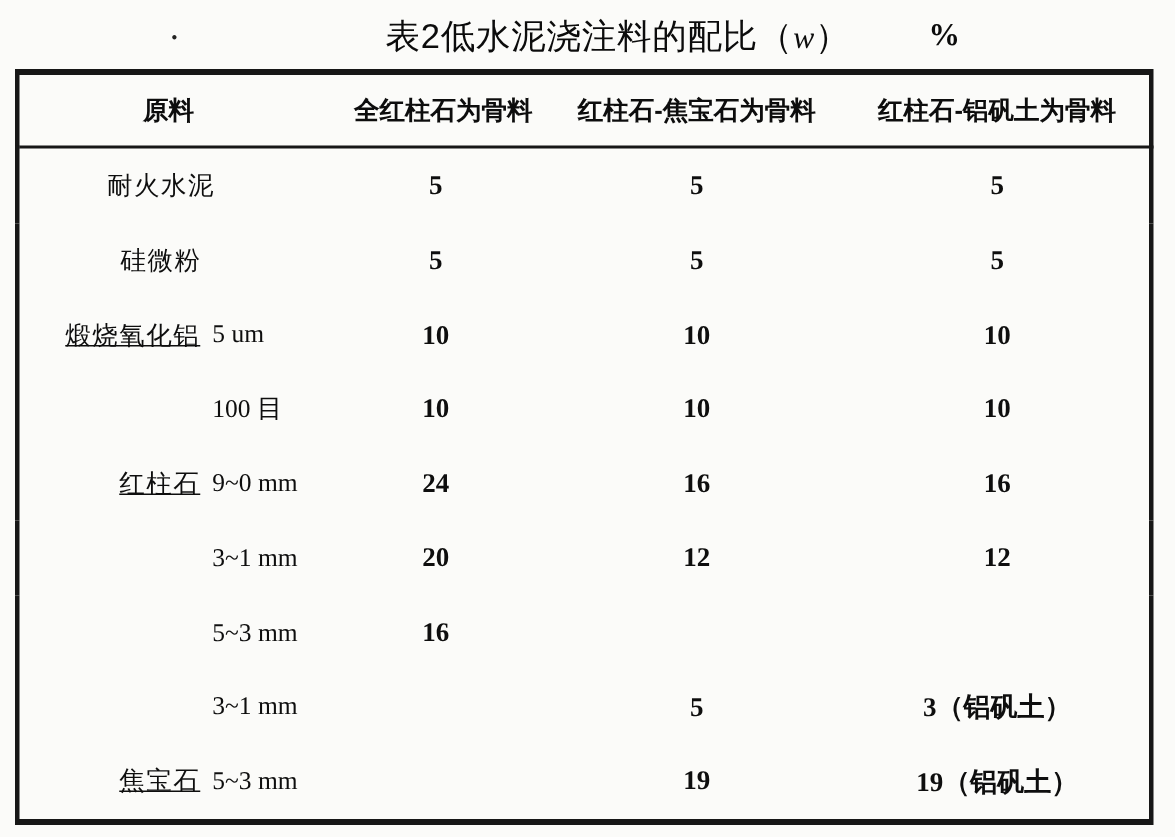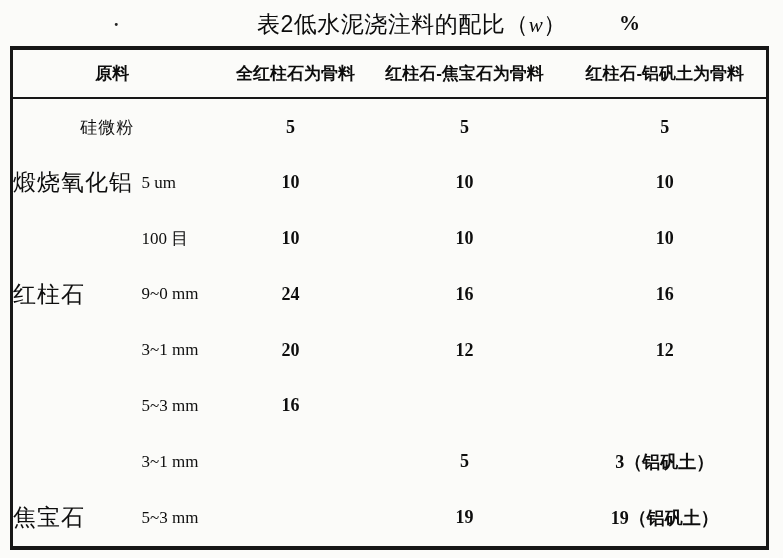--- a/index.html
+++ b/index.html
@@ -45,22 +45,22 @@
     font-weight:700;font-size:17px;color:#0d0d0d;
     height:47px;text-align:center;vertical-align:middle;
     padding:0;white-space:nowrap;
   }
   th.h-material{padding-right:14px;}
   tbody td{
     font-size:17px;vertical-align:middle;padding:0;
     height:41px;white-space:nowrap;color:#0e0e0e;
   }
   td.mat{
-    text-align:left;
-    font-size:23px;letter-spacing:1px;
+    text-align:right;
+    font-size:17px;letter-spacing:1px;text-decoration:underline;
   }
   td.mat-span{
     text-align:center;padding-right:24px;letter-spacing:1px;
   }
   td.size{
     text-align:left;padding-left:8px;
     font-size:17px;
   }
   td.val{
     text-align:center;font-weight:700;font-size:18px;
@@ -88,20 +88,26 @@
     </colgroup>
     <thead>
       <tr>
         <th class="h-material" colspan="2">原料</th>
         <th>全红柱石为骨料</th>
         <th>红柱石-焦宝石为骨料</th>
         <th>红柱石-铝矾土为骨料</th>
       </tr>
     </thead>
     <tbody>
+      <tr>
+        <td class="mat-span" colspan="2">耐火水泥</td>
+        <td class="val val-a">5</td>
+        <td class="val">5</td>
+        <td class="val">5</td>
+      </tr>
       <tr>
         <td class="mat-span" colspan="2">硅微粉</td>
         <td class="val val-a">5</td>
         <td class="val">5</td>
         <td class="val">5</td>
       </tr>
       <tr>
         <td class="mat">煅烧氧化铝</td>
         <td class="size">5 um</td>
         <td class="val val-a">10</td>

